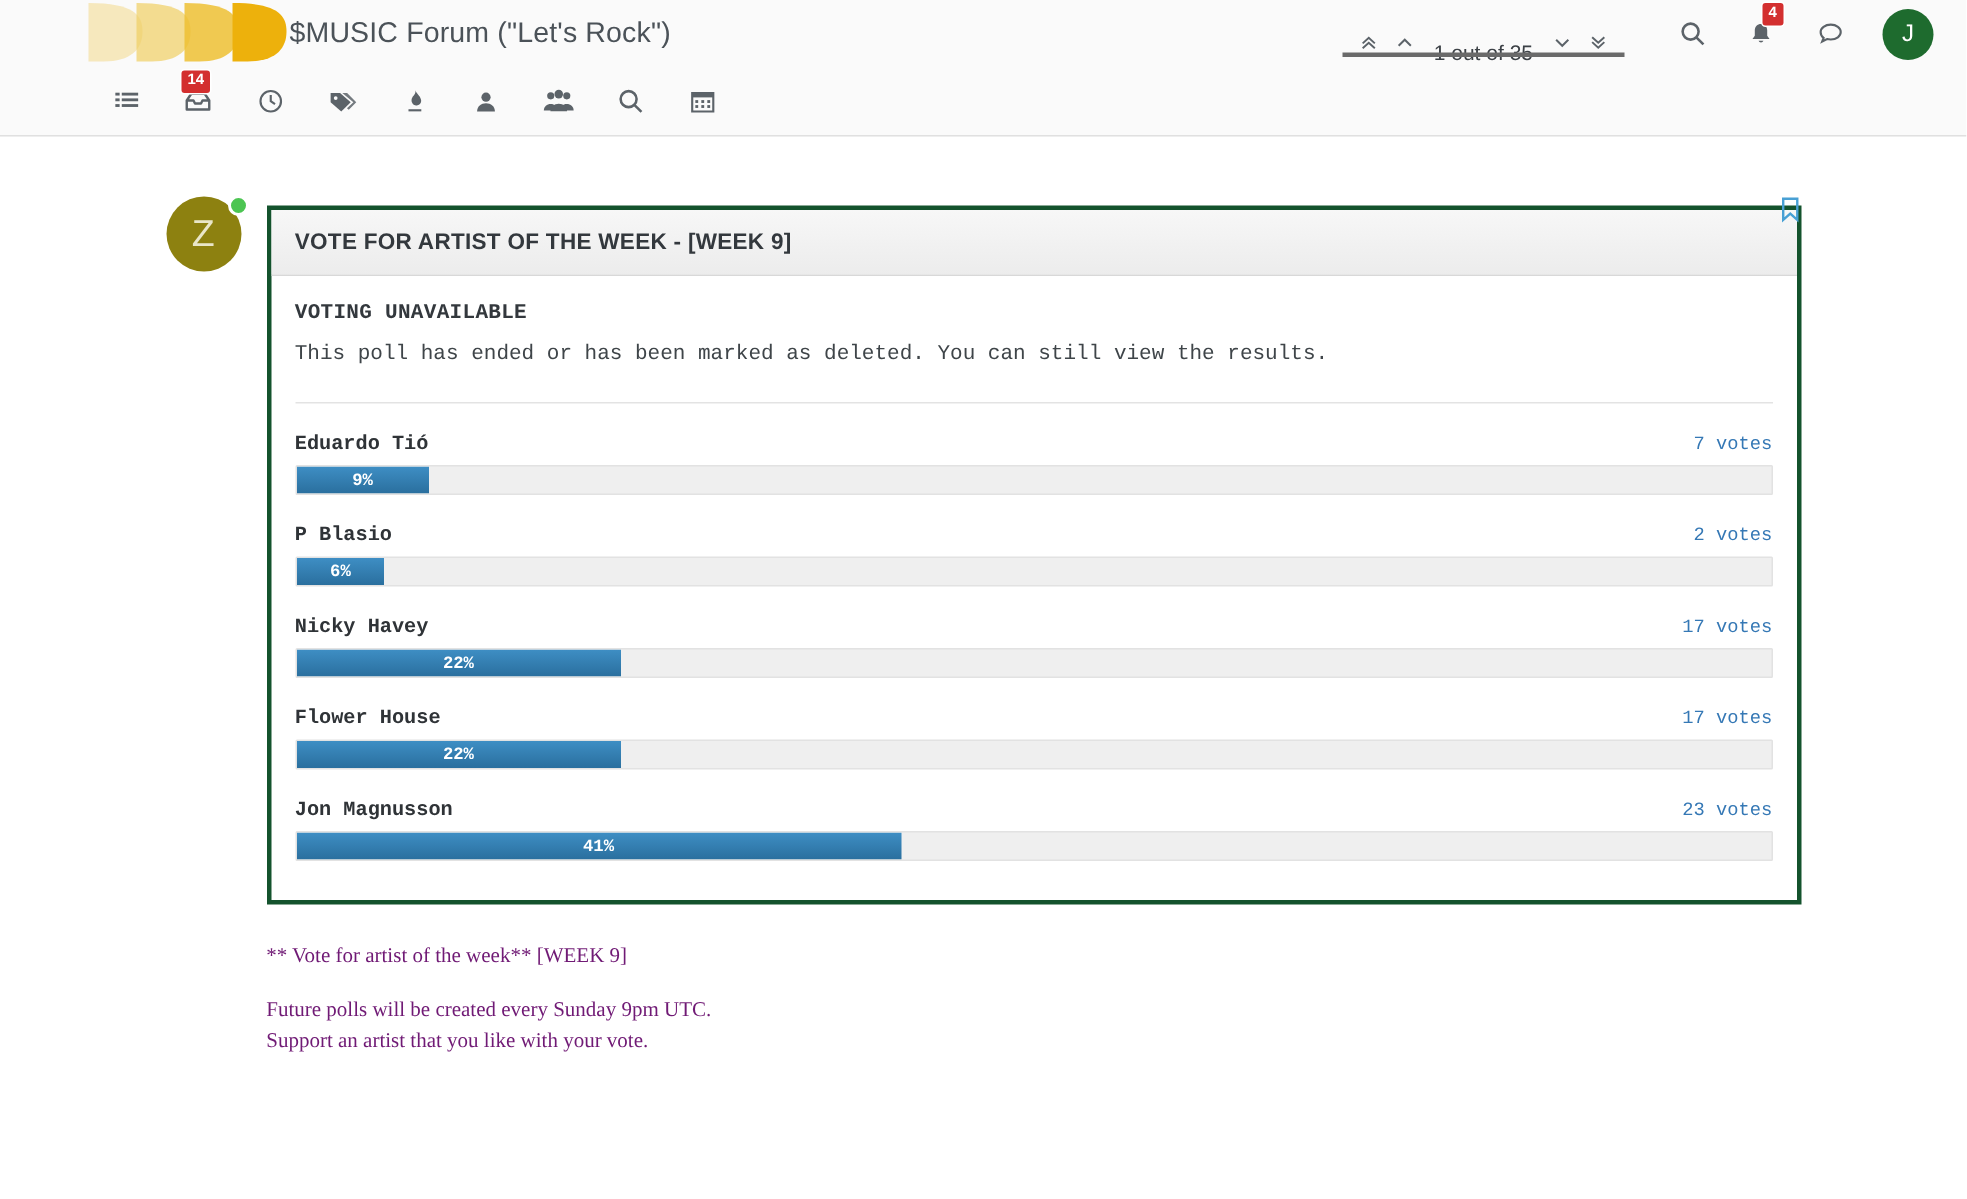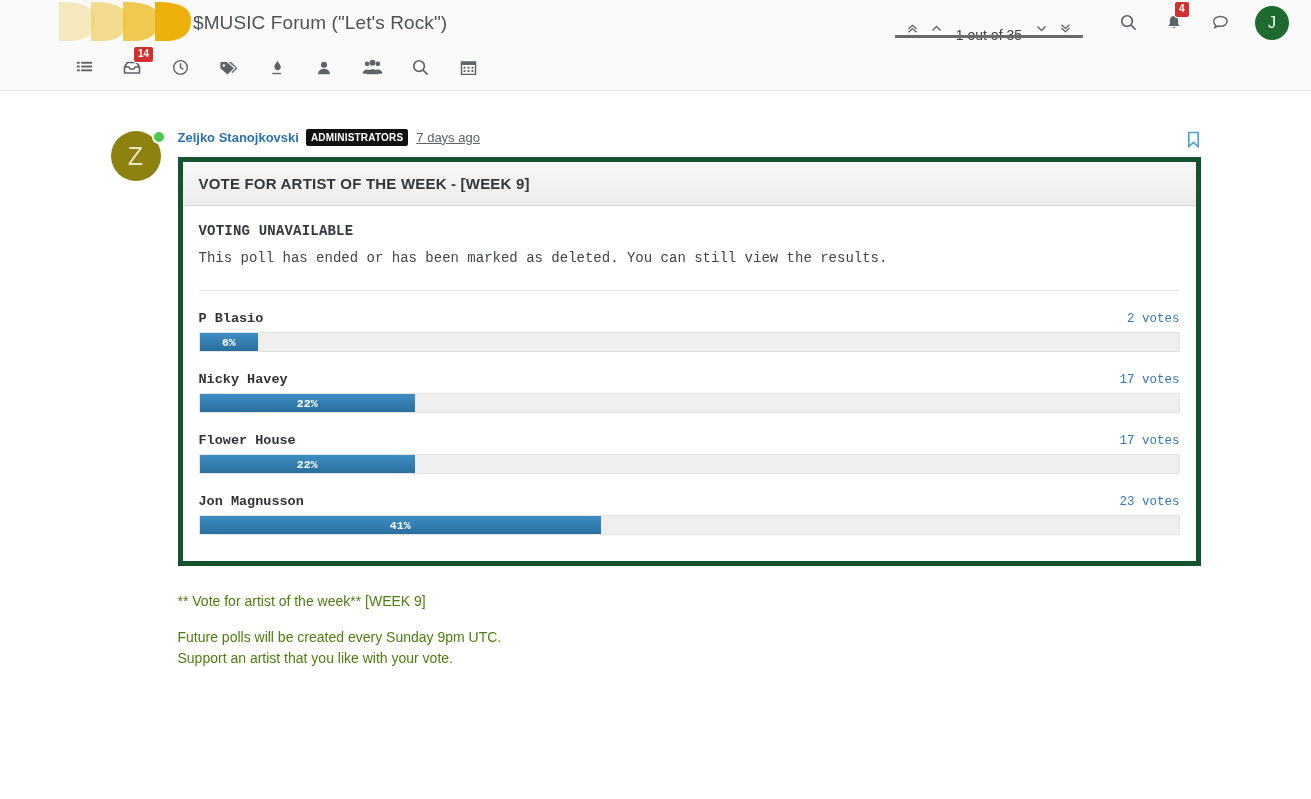--- a/index.html
+++ b/index.html
@@ -139,21 +139,21 @@
   .nav-item {
     width: 48px;
     height: 45px;
     display: flex;
     align-items: center;
     justify-content: center;
     position: relative;
     color: #5c6369;
     cursor: pointer;
   }
-  .badge-nav { top: 2px; left: 26px; }
+  .badge-nav { top: 2px; left: 13px; }
 
   
   .main {
     width: 1200px;
     margin: 0 auto;
     padding: 0 55px;
   }
   .topic-title {
     font-size: 30px;
     font-weight: bold;
@@ -229,21 +229,21 @@
     position: absolute;
     right: 0;
     top: 3px;
     cursor: pointer;
     color: #48a0d4;
   }
 
   
   .poll {
     margin-top: 10px;
-    border: 5px solid #14532d;
+    border: 3px solid #14532d;
     background: #ffffff;
   }
   .poll-head {
     background: linear-gradient(to bottom, #f7f7f7 0%, #ececec 100%);
     border-bottom: 1px solid #d8d8d8;
     padding: 13px 16px;
     font-size: 15px;
     font-weight: bold;
     color: #33383d;
     letter-spacing: .2px;
@@ -301,23 +301,24 @@
     display: flex;
     align-items: center;
     justify-content: center;
     min-width: 28px;
   }
 
   
   .post-text { margin-top: 25px; }
   .post-text p {
     font-size: 14px;
-    color: #4d7c0f;
+    color: #701a75;
     margin: 0 0 16px 0;
     line-height: 1.45;
+    font-family: Liberation Serif, serif;
   }
   .post-text p:last-child { margin-bottom: 0; }
 </style>
 </head>
 <body>
 
 <div class="header">
 
   <div class="header-top">
 
@@ -478,44 +479,48 @@
 
   <div class="post-row">
 
     <div class="avatar-wrap">
       <div class="avatar-lg">Z</div>
       <span class="online-dot"></span>
     </div>
 
     <div class="post-body">
 
-      <div class="post-meta">
-        <span class="author">Zeljko Stanojkovski</span>
-        <span class="group-badge">ADMINISTRATORS</span>
-        <span class="post-date">7 days ago</span>
-      </div>
 
       <span class="bookmark">
         <svg width="15" height="19" viewBox="0 0 16 20" fill="none" stroke="currentColor" stroke-width="1.7">
           <path d="M3 2.5 h10 v15 l-5 -4.4 -5 4.4 Z"></path>
         </svg>
       </span>
 
       <div class="poll">
         <div class="poll-head">VOTE FOR ARTIST OF THE WEEK - [WEEK 9]</div>
 
         <div class="poll-inner">
           <div class="poll-sub">VOTING UNAVAILABLE</div>
           <p class="poll-note">This poll has ended or has been marked as deleted. You can still view the results.</p>
 
           <hr class="poll-divider">
 
           <div id="poll-options">
               <div class="poll-option">
                 <div class="opt-head">
+                  <span class="opt-name">Eduardo Tió</span>
+                  <span class="opt-votes">7 votes</span>
+                </div>
+                <div class="bar-track">
+                  <div class="bar-fill" style="width: 9%;">9%</div>
+                </div>
+              </div>
+              <div class="poll-option">
+                <div class="opt-head">
                   <span class="opt-name">P Blasio</span>
                   <span class="opt-votes">2 votes</span>
                 </div>
                 <div class="bar-track">
                   <div class="bar-fill" style="width: 6%;">6%</div>
                 </div>
               </div>
               <div class="poll-option">
                 <div class="opt-head">
                   <span class="opt-name">Nicky Havey</span>

